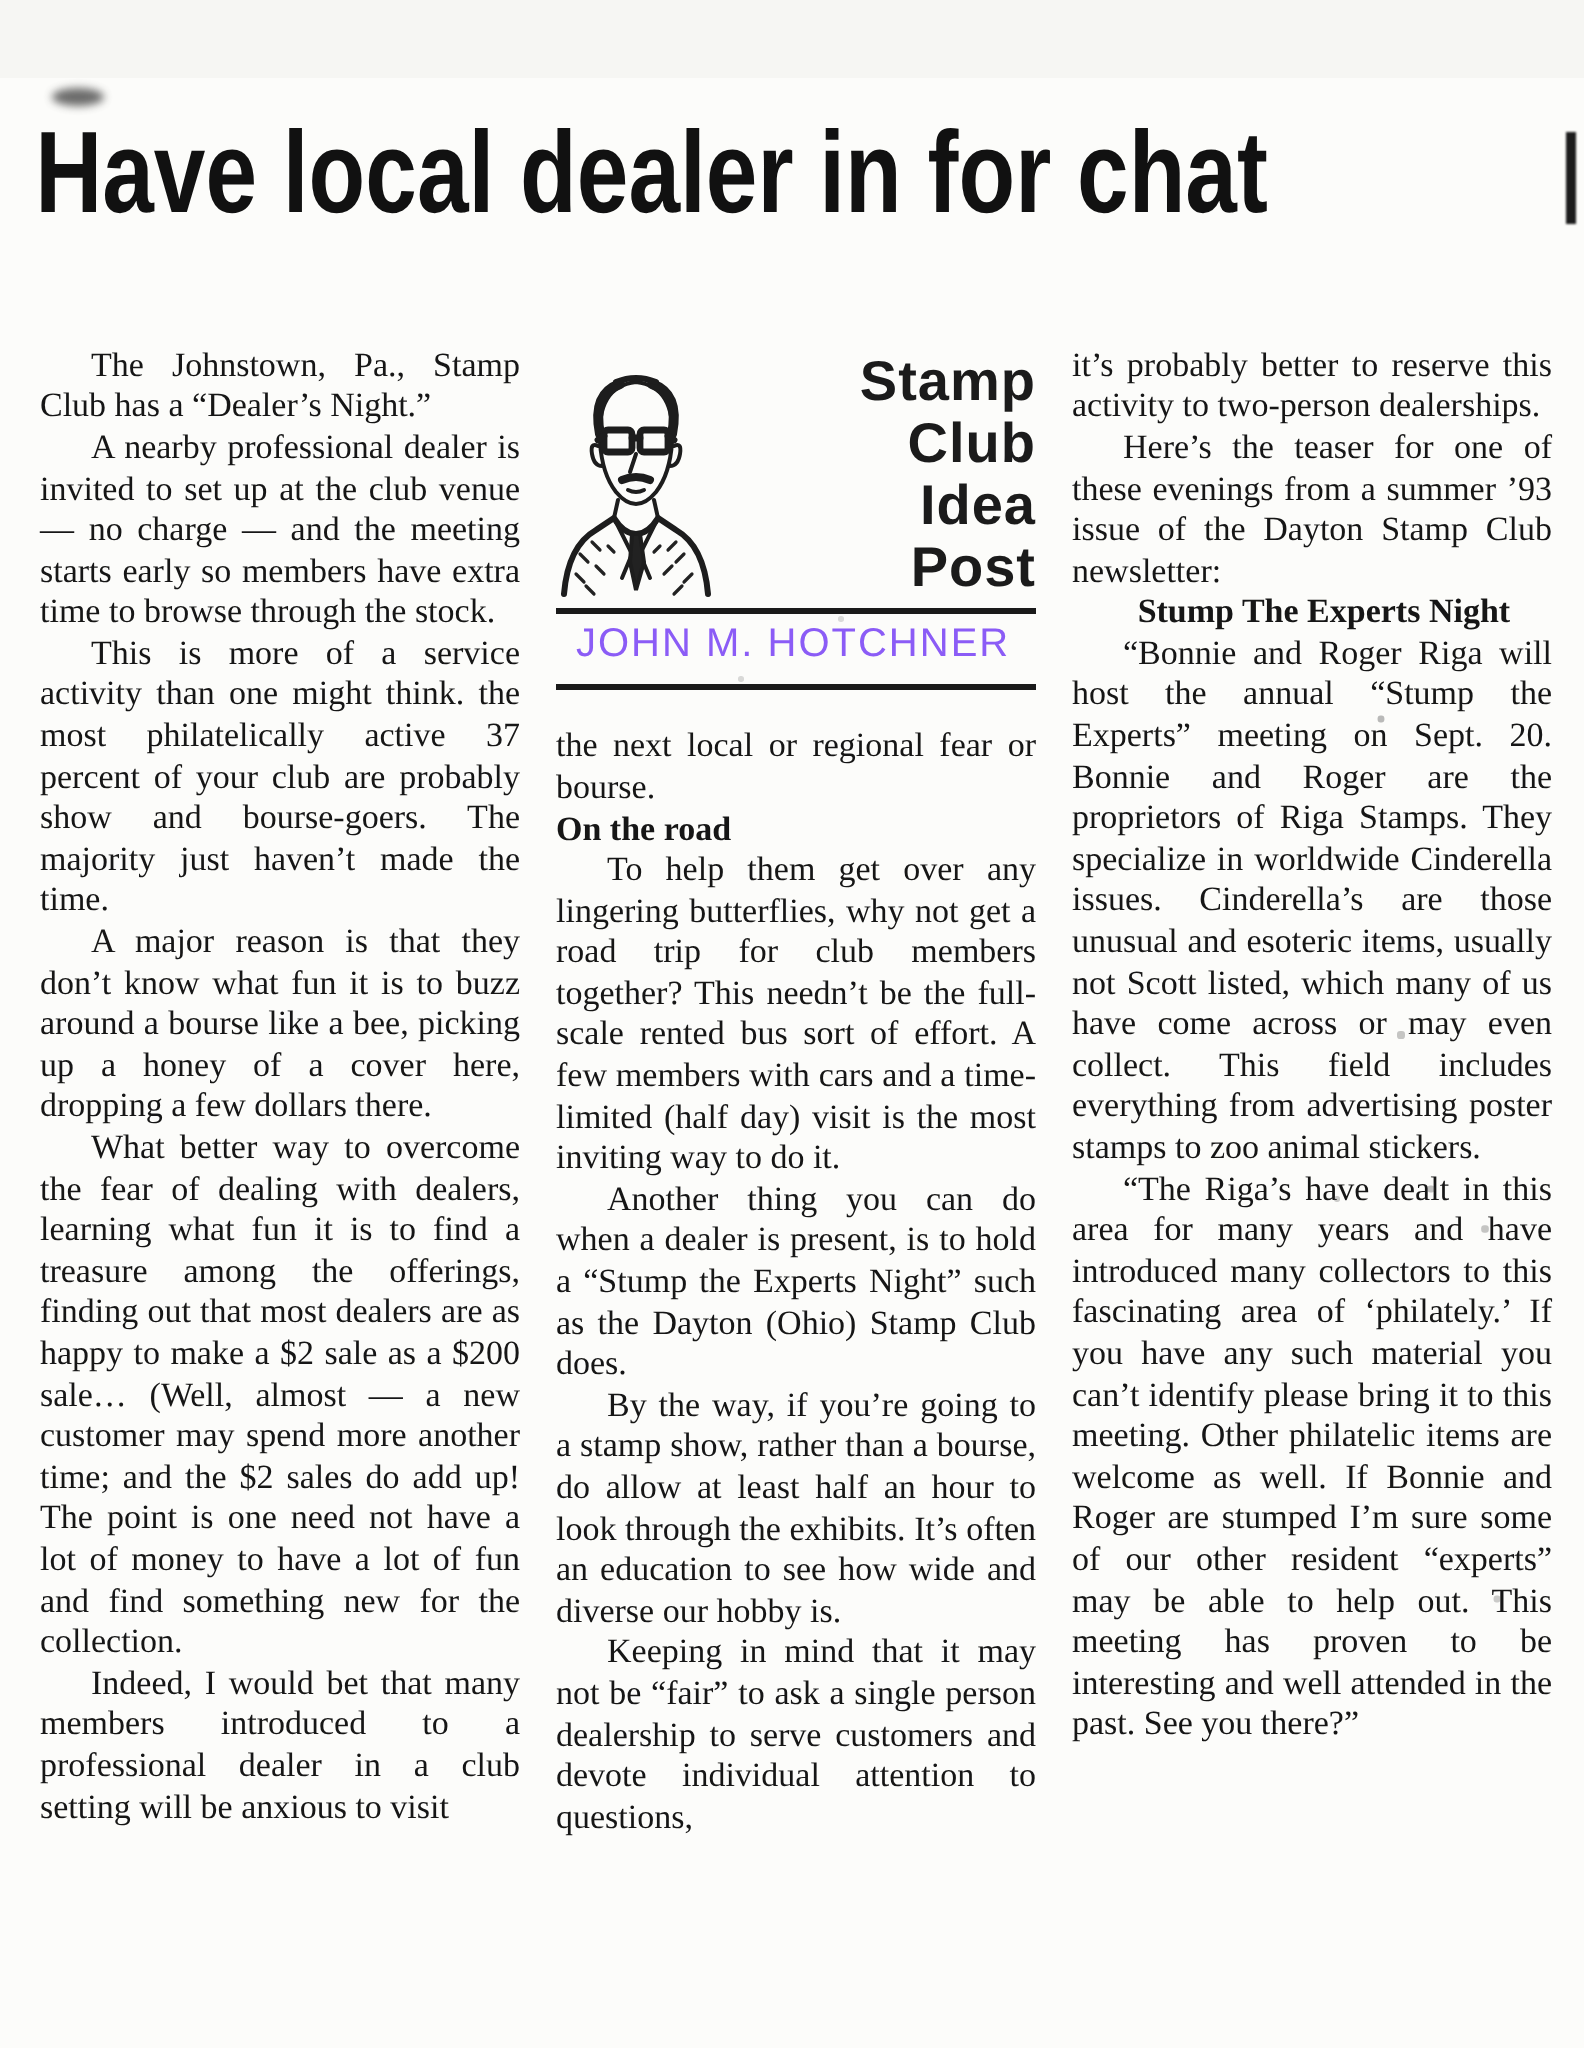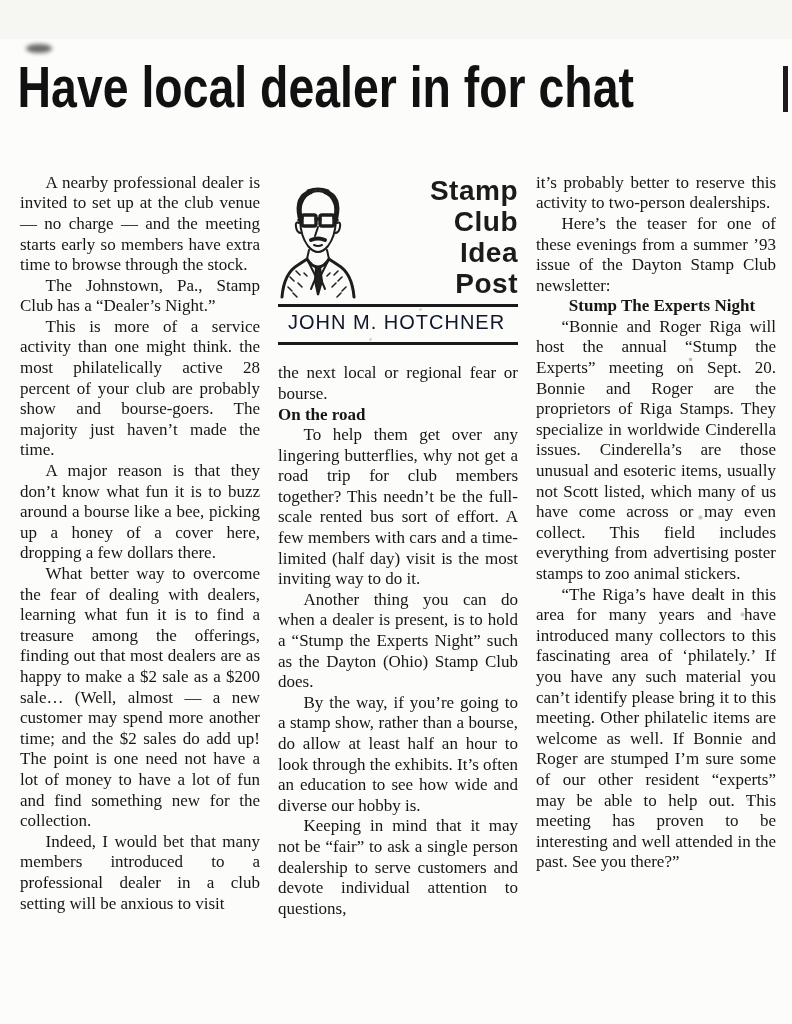--- a/index.html
+++ b/index.html
@@ -83,21 +83,21 @@
   }
   .masthead-rule{
     border:0;
     border-top:3.5px solid #1a1a1a;
     margin:5px 0 0 0;
   }
   .masthead-byline{
     font-family:"Liberation Sans", sans-serif;
     font-size:20px;
     letter-spacing:1px;
-    color:#0f172a;
+    color:#8b5cf6;
     padding:5px 0 5px 10px;
     text-align:left;
   }
   
   .artifact-corner{
     position:absolute;top:5px;left:26px;width:26px;height:9px;
     background:#3a3a3a;border-radius:50%;filter:blur(2px);opacity:.75;
   }
   .artifact-edge{
     position:absolute;top:27px;right:4px;width:5px;height:46px;
@@ -125,23 +125,23 @@
 
   <div class="artifact-corner"></div>
   <div class="artifact-edge"></div>
   <div class="specks"></div>
 
   <h1 class="headline">Have local dealer in for chat</h1>
 
   <div class="columns">
 
     <div class="col">
+      <p class="ind">The Johnstown, Pa., Stamp Club has a “Dealer’s Night.”</p>
       <p class="ind">A nearby professional dealer is invited to set up at the club venue — no charge — and the meeting starts early so members have extra time to browse through the stock.</p>
-      <p class="ind">The Johnstown, Pa., Stamp Club has a “Dealer’s Night.”</p>
-      <p class="ind">This is more of a service activity than one might think. the most philatelically active 28 percent of your club are probably show and bourse-goers. The majority just haven’t made the time.</p>
+      <p class="ind">This is more of a service activity than one might think. the most philatelically active 37 percent of your club are probably show and bourse-goers. The majority just haven’t made the time.</p>
       <p class="ind">A major reason is that they don’t know what fun it is to buzz around a bourse like a bee, picking up a honey of a cover here, dropping a few dollars there.</p>
       <p class="ind">What better way to overcome the fear of dealing with dealers, learning what fun it is to find a treasure among the offerings, finding out that most dealers are as happy to make a $2 sale as a $200 sale… (Well, almost — a new customer may spend more another time; and the $2 sales do add up! The point is one need not have a lot of money to have a lot of fun and find something new for the collection.</p>
       <p class="ind">Indeed, I would bet that many members introduced to a professional dealer in a club setting will be anxious to visit</p>
     </div>
 
     <div class="col">
       <div class="masthead">
         <div class="masthead-top">
           <svg class="portrait" viewBox="0 0 80 122" xmlns="http://www.w3.org/2000/svg">
             <g fill="none" stroke="#1d1d1d" stroke-width="2" stroke-linecap="round">

